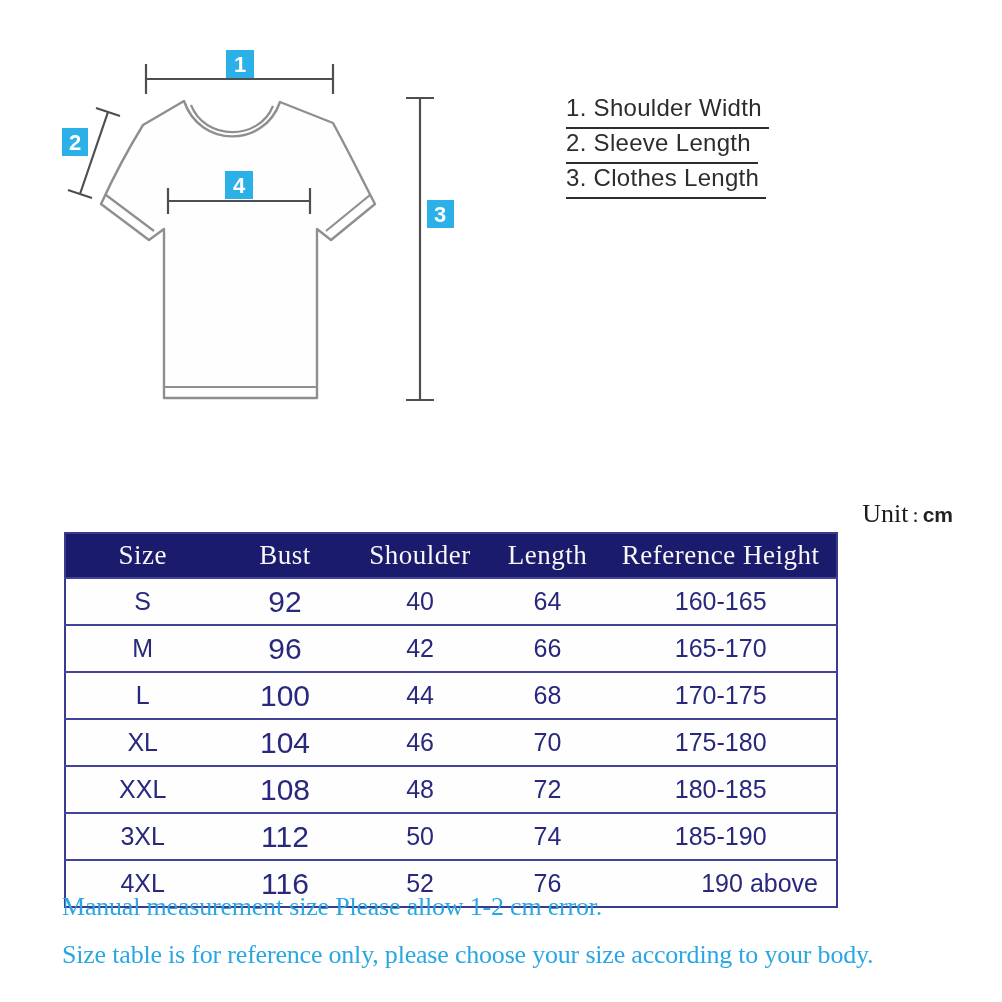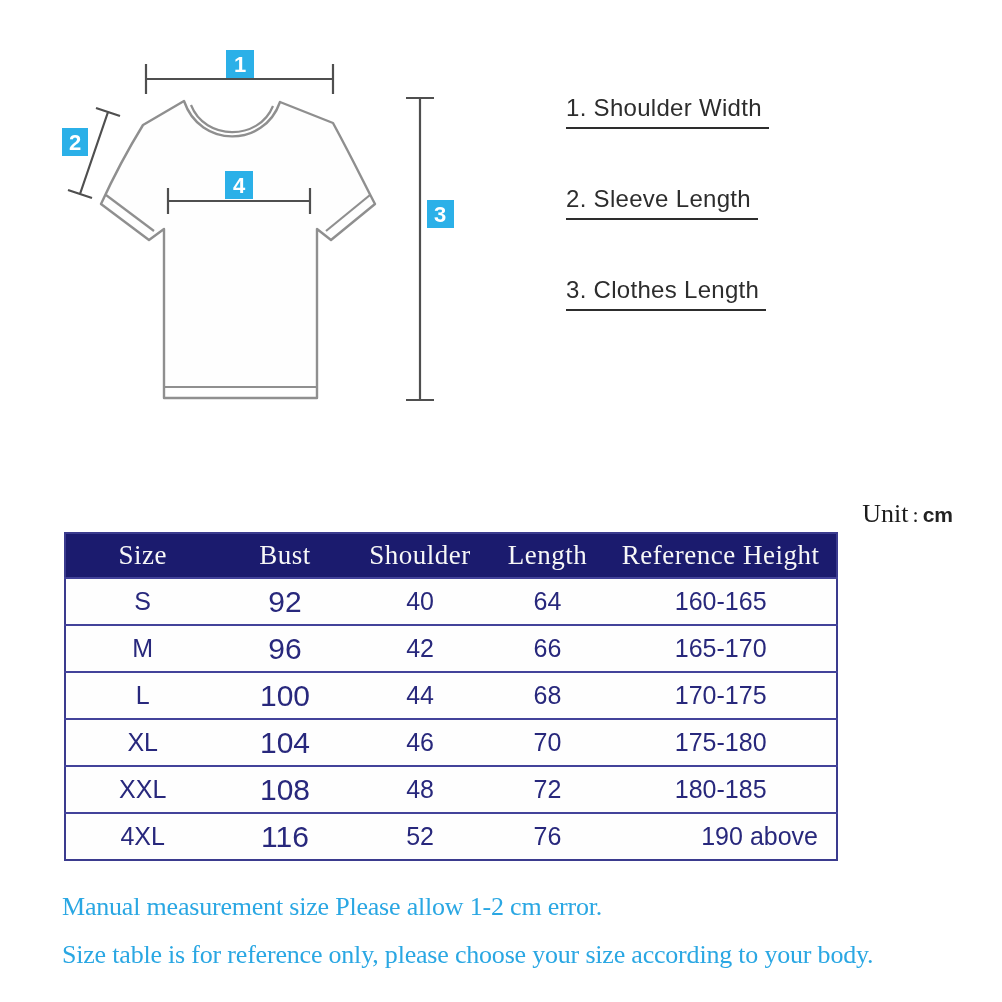--- a/index.html
+++ b/index.html
@@ -6,21 +6,21 @@
   .page {
     position:relative; width:1002px; height:1002px; background:#ffffff;
     font-family:"Liberation Sans", sans-serif; overflow:hidden;
   }
 
   
   .diagram-svg { position:absolute; left:40px; top:30px; }
 
   
   .legend { position:absolute; left:566px; top:94px; }
-  .legend-item { margin-bottom:56px; }
+  .legend-item { }
   .legend-item span {
     display:inline-block; font-size:24px; color:#2d2d2d; letter-spacing:0.3px;
     border-bottom:2px solid #2d2d2d; padding-bottom:5px; padding-right:7px;
   }
 
   
   .unit {
     position:absolute; top:499px; right:49px;
     font-family:"Liberation Serif", serif; font-size:26px; color:#1c1c1c;
   }
@@ -157,20 +157,27 @@
         <td class="col-ref">175-180</td>
       </tr>
       <tr>
         <td>XXL</td>
         <td class="col-bust">108</td>
         <td>48</td>
         <td>72</td>
         <td class="col-ref">180-185</td>
       </tr>
       <tr>
+        <td>3XL</td>
+        <td class="col-bust">112</td>
+        <td>50</td>
+        <td>74</td>
+        <td class="col-ref">185-190</td>
+      </tr>
+      <tr>
         <td>4XL</td>
         <td class="col-bust">116</td>
         <td>52</td>
         <td>76</td>
         <td class="col-ref">190 above</td>
       </tr>
     </tbody>
   </table>
 
   <div class="notes">

